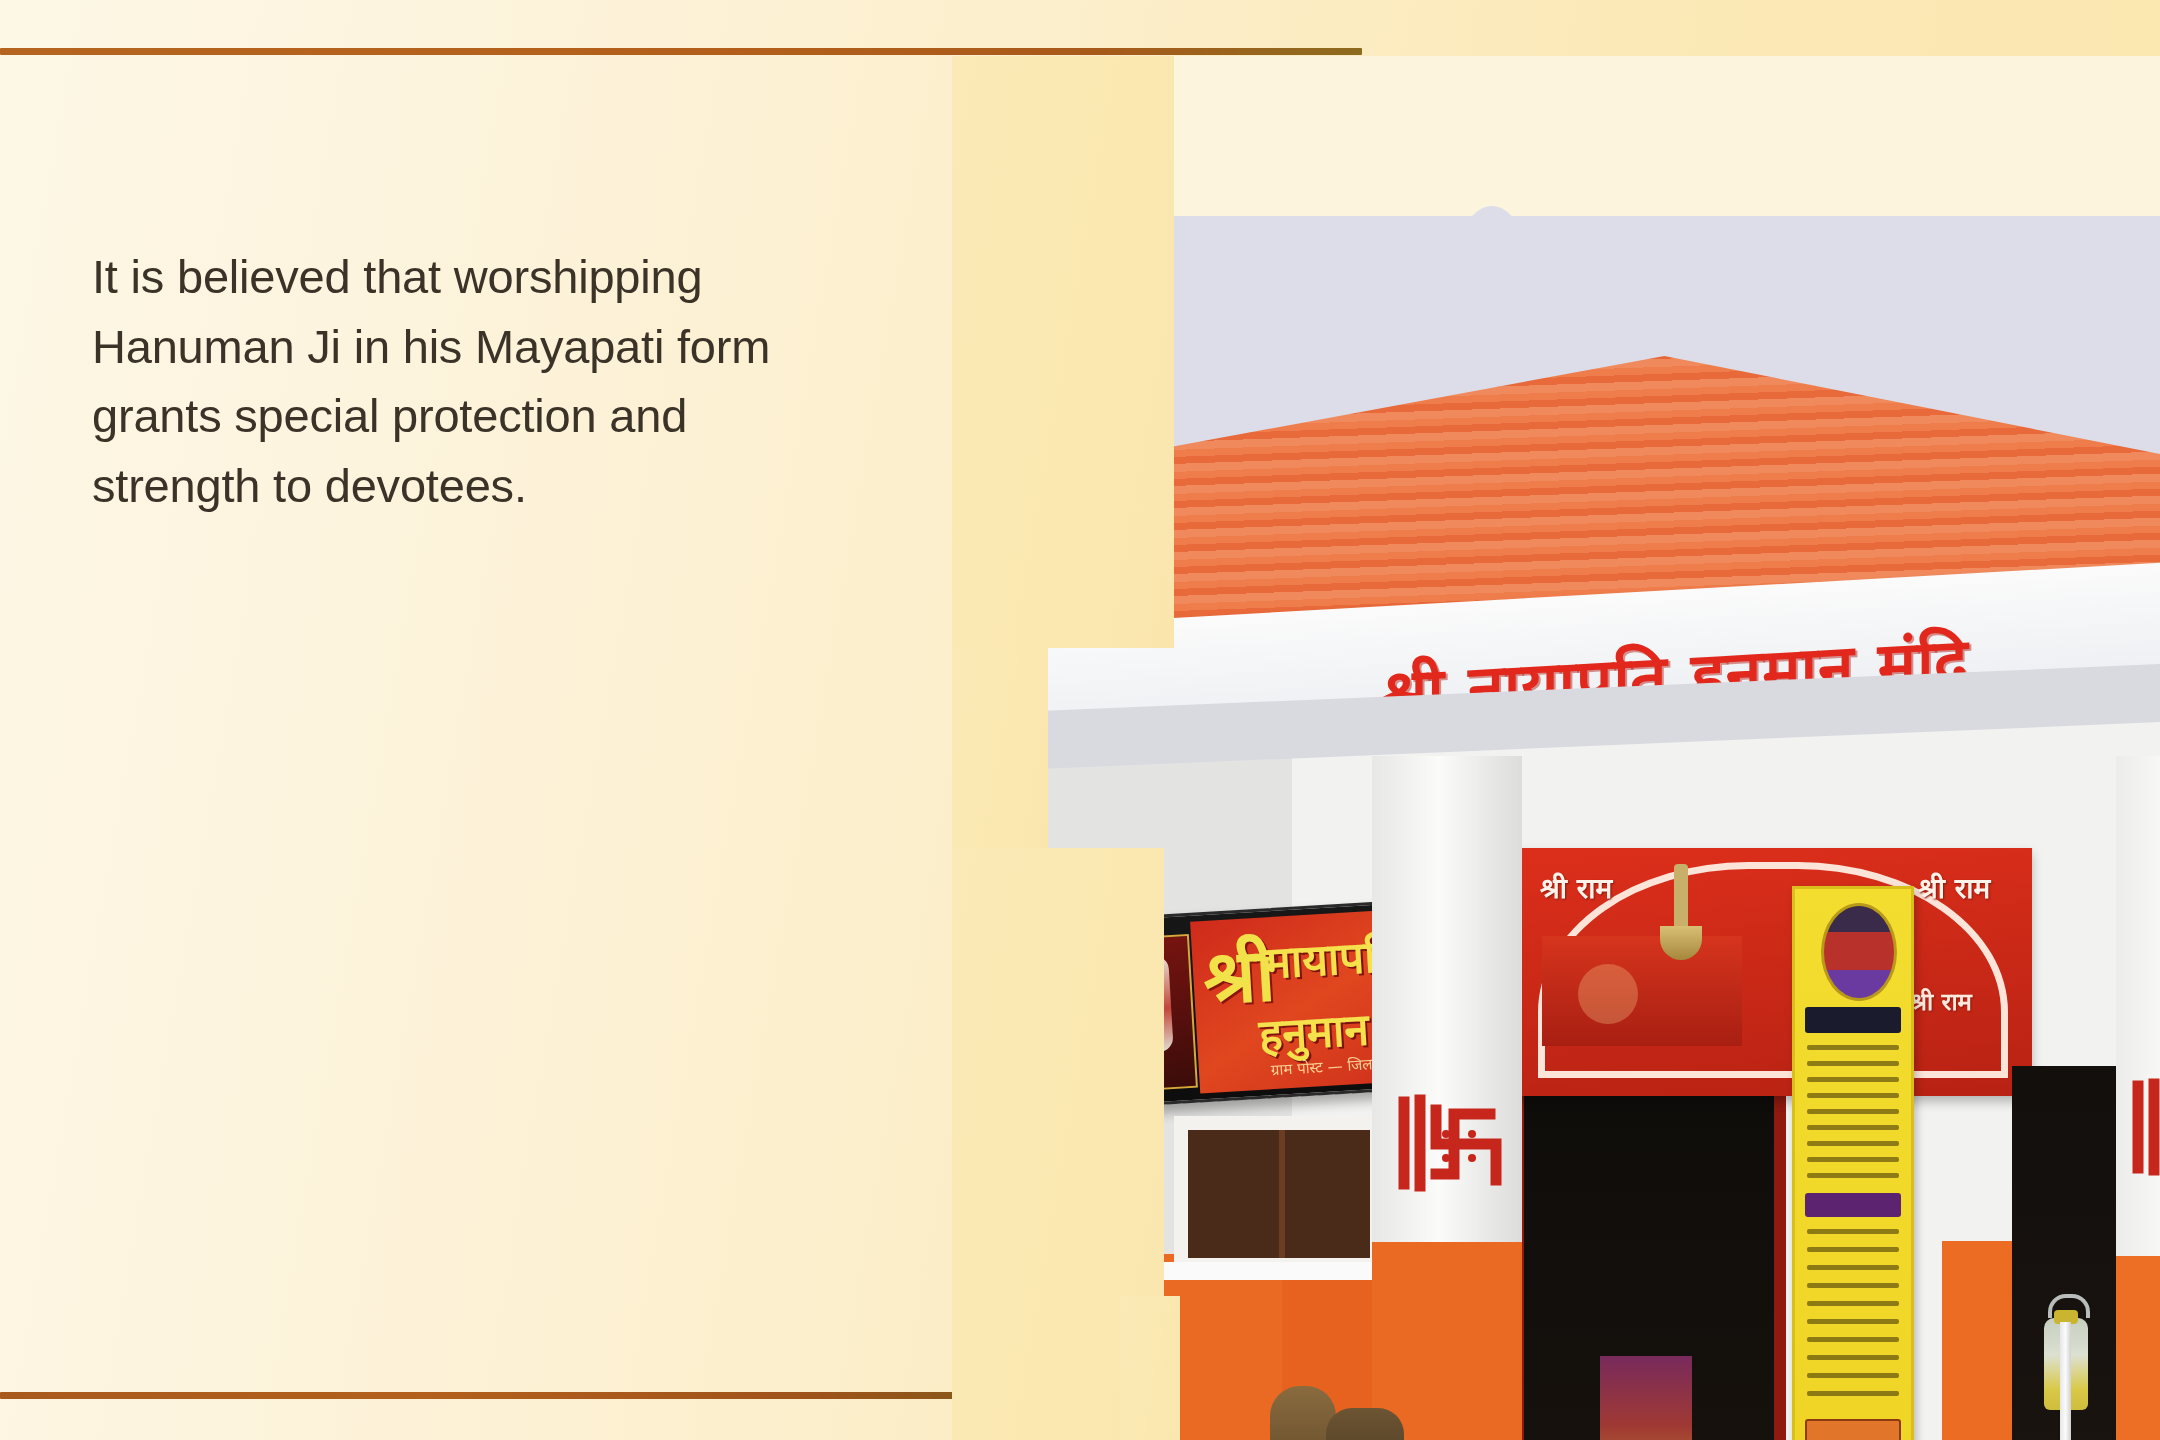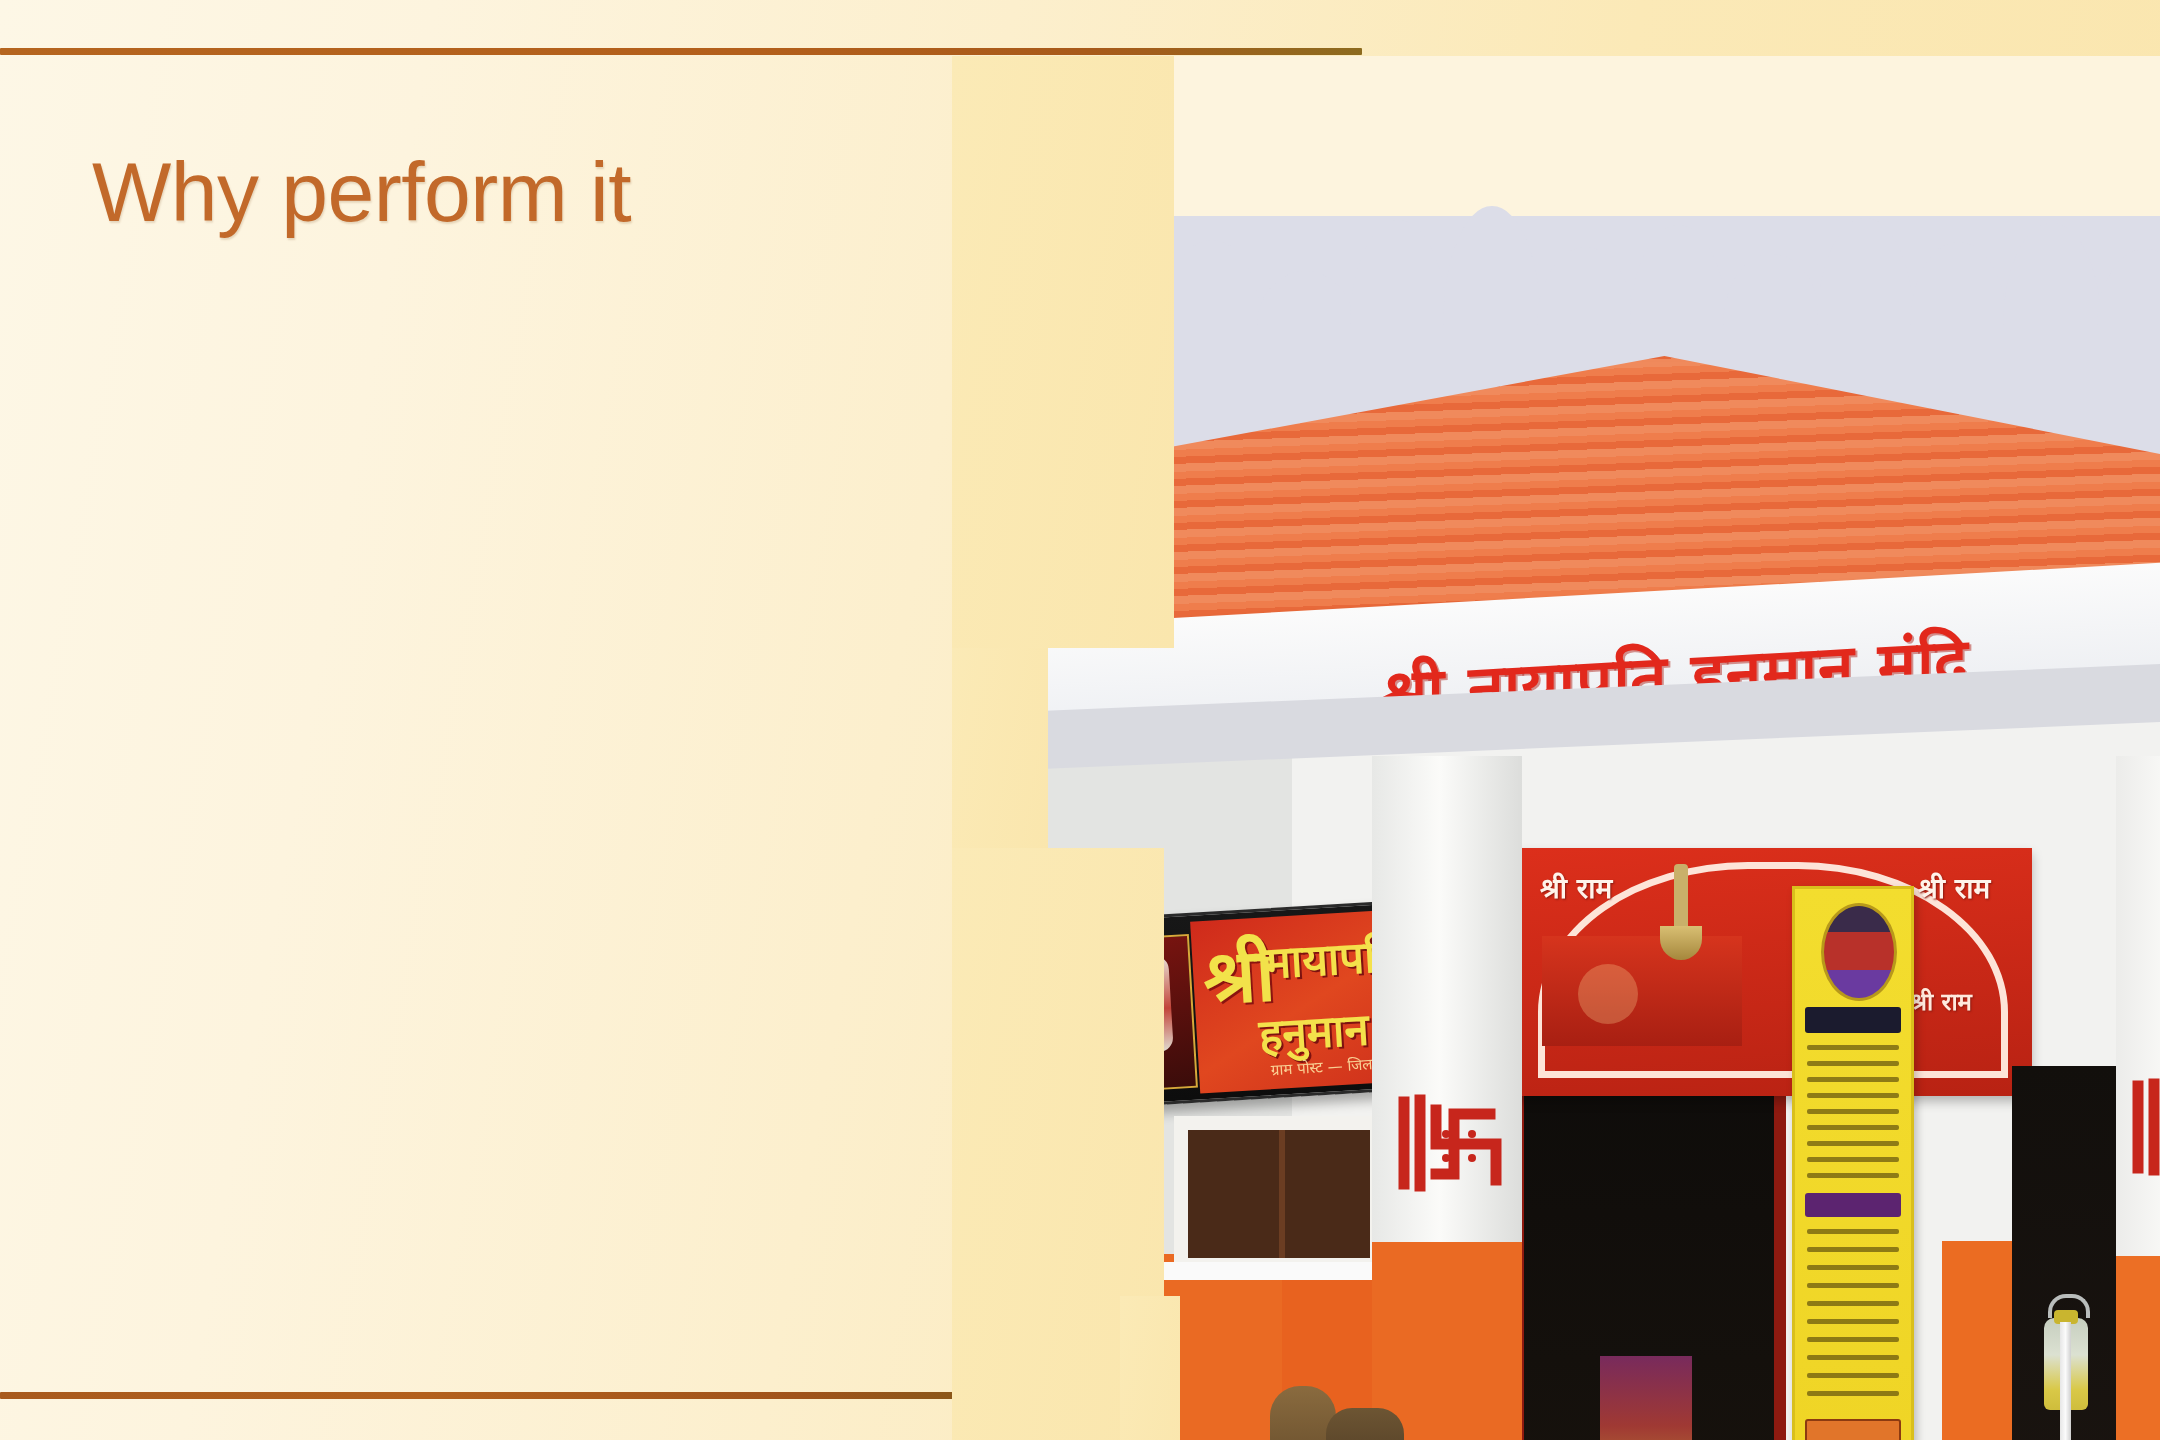--- a/index.html
+++ b/index.html
@@ -258,21 +258,21 @@
 </style>
 </head>
 <body>
 
 <div id="stage">
 
   <div class="rule" id="rule-top"></div>
   <div class="rule" id="rule-bottom"></div>
 
   <div id="text-col">
-    <div class="h-line" id="head-line-1">Why perform it</div>
+    <p id="body-copy">It is believed that worshipping Hanuman Ji in his Mayapati form grants special protection and strength to devotees.</p>
   </div>
 
   <div id="photo">
 
     <div class="p" id="sky"></div>
     <div class="p" id="sky-cloud"></div>
     <div class="p" id="scallops">
       <i></i>
         <i></i>
         <i></i>

